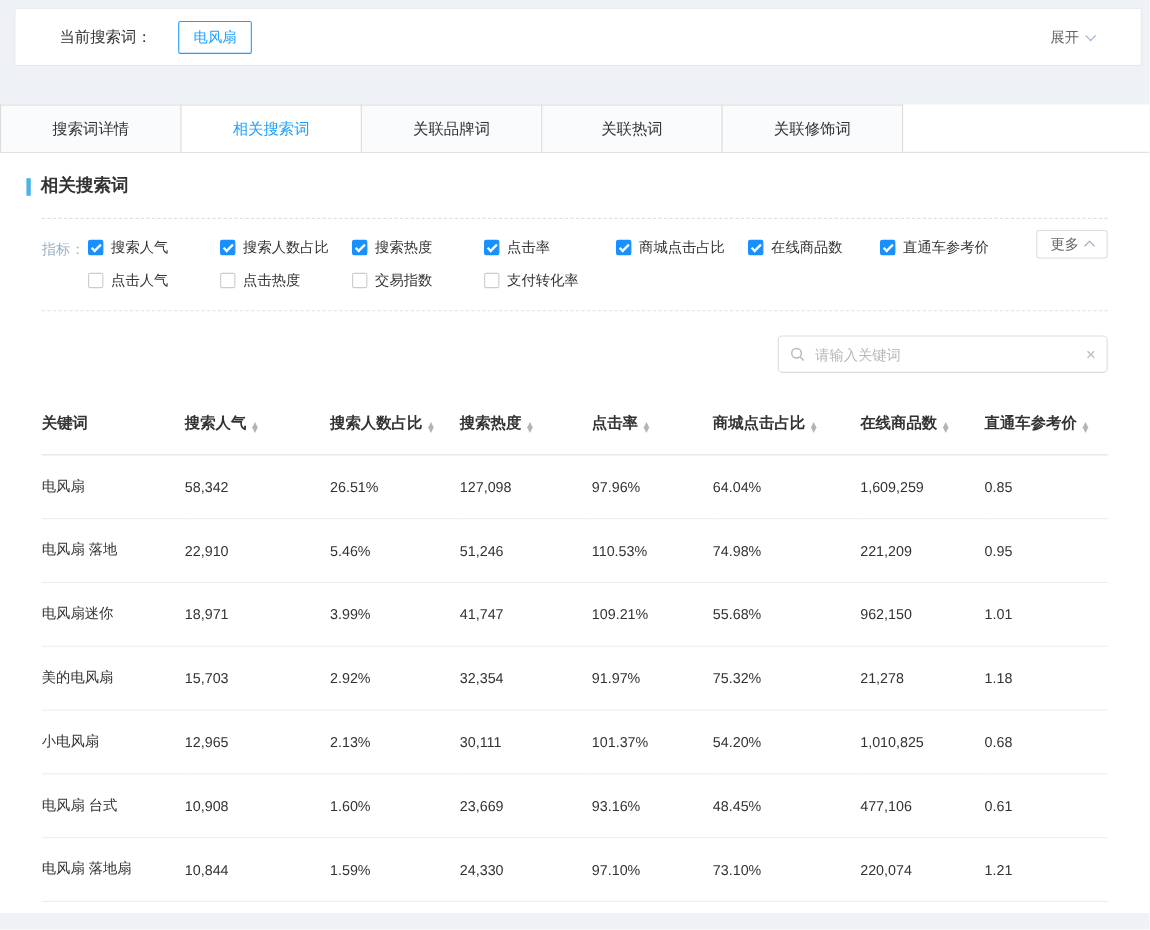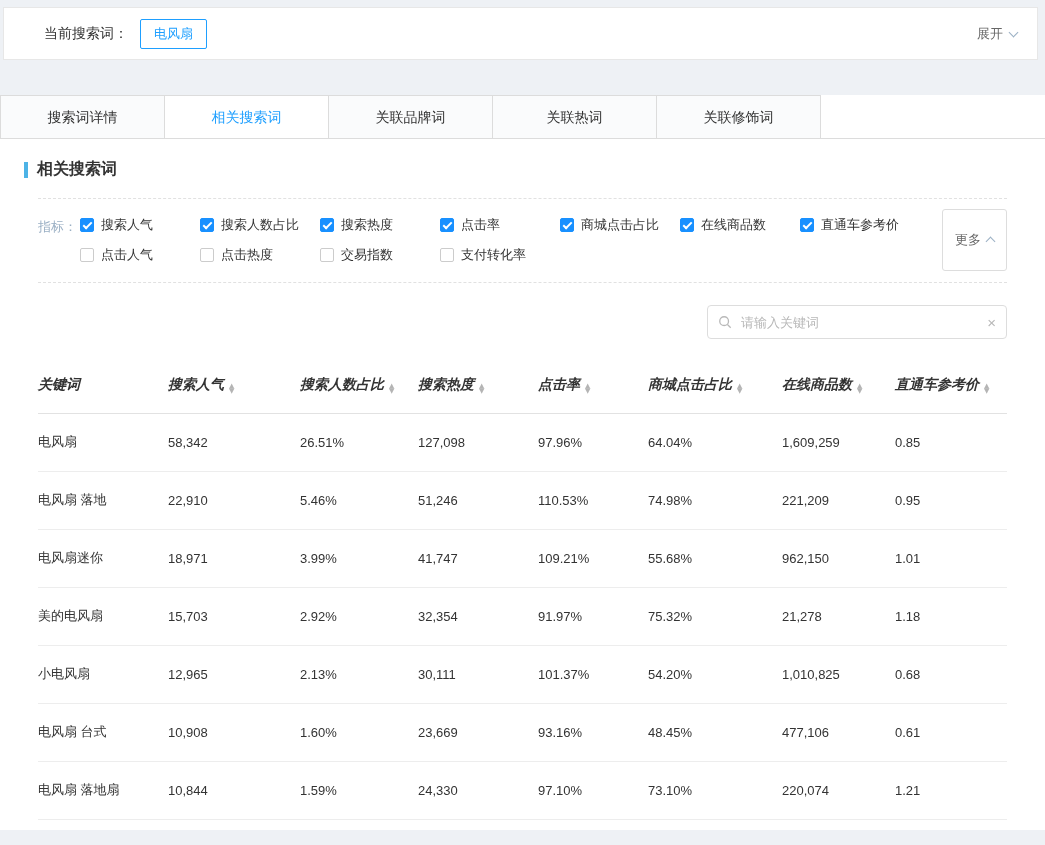--- a/index.html
+++ b/index.html
@@ -11,26 +11,27 @@
   *{box-sizing:border-box;}
   html,body{margin:0;padding:0;}
   body{
     width:1045px;height:845px;overflow:hidden;
     background:#eef1f5;
     font-family:"Liberation Sans","DejaVu Sans",sans-serif;
     color:#333;
   }
   
   .top-card{
-    margin:7px 7px 0 3px;
+    margin:7px 7px 0 13px;
     background:#fff;
     border:1px solid #e7e7e7;
     height:53px;
     display:flex;align-items:center;
-    padding:0 20px 0 40px;
+    padding:0 42px 0 40px;
+    gap:12px;
   }
   .top-card .label{font-size:14px;color:#333;}
   .term-tag{
     display:inline-block;
     border:1px solid var(--accent);
     color:var(--accent);
     font-size:13px;
     padding:5px 13px;
     margin-left:12px;
     border-radius:2px;
@@ -127,21 +128,21 @@
   .box.checked::after{
     content:"";position:absolute;
     left:4px;top:1px;width:3px;height:7px;
     border-right:2px solid #fff;border-bottom:2px solid #fff;
     transform:rotate(45deg);
   }
   .more-btn{
     position:absolute;right:0;top:10px;
     background:#fff;border:1px solid #ddd;border-radius:3px;
     font-size:13px;color:#666;
-    padding:21px 12px;
+    padding:3px 12px;
     display:flex;align-items:center;
     cursor:pointer;
     font-family:inherit;
   }
   
   .search-row{
     display:flex;justify-content:flex-end;
     margin:22px 38px 0 38px;
   }
   .search-box{
@@ -163,21 +164,20 @@
     margin:16px 38px 0 38px;
     width:calc(100% - 76px);
     border-collapse:collapse;
     table-layout:fixed;
   }
   table.kw th{
     text-align:left;font-size:14px;font-weight:bold;color:#333;
     padding:21px 0 19px 0;
     border-bottom:1px solid #e2e2e2;
     white-space:nowrap;
-    font-style:italic;
   }
   table.kw th:nth-child(1){width:130px;}
   table.kw th:nth-child(2){width:132px;}
   table.kw th:nth-child(3){width:118px;}
   table.kw th:nth-child(4){width:120px;}
   table.kw th:nth-child(5){width:110px;}
   table.kw th:nth-child(6){width:134px;}
   table.kw th:nth-child(7){width:113px;}
   table.kw th:nth-child(8){width:auto;}
   table.kw td{

